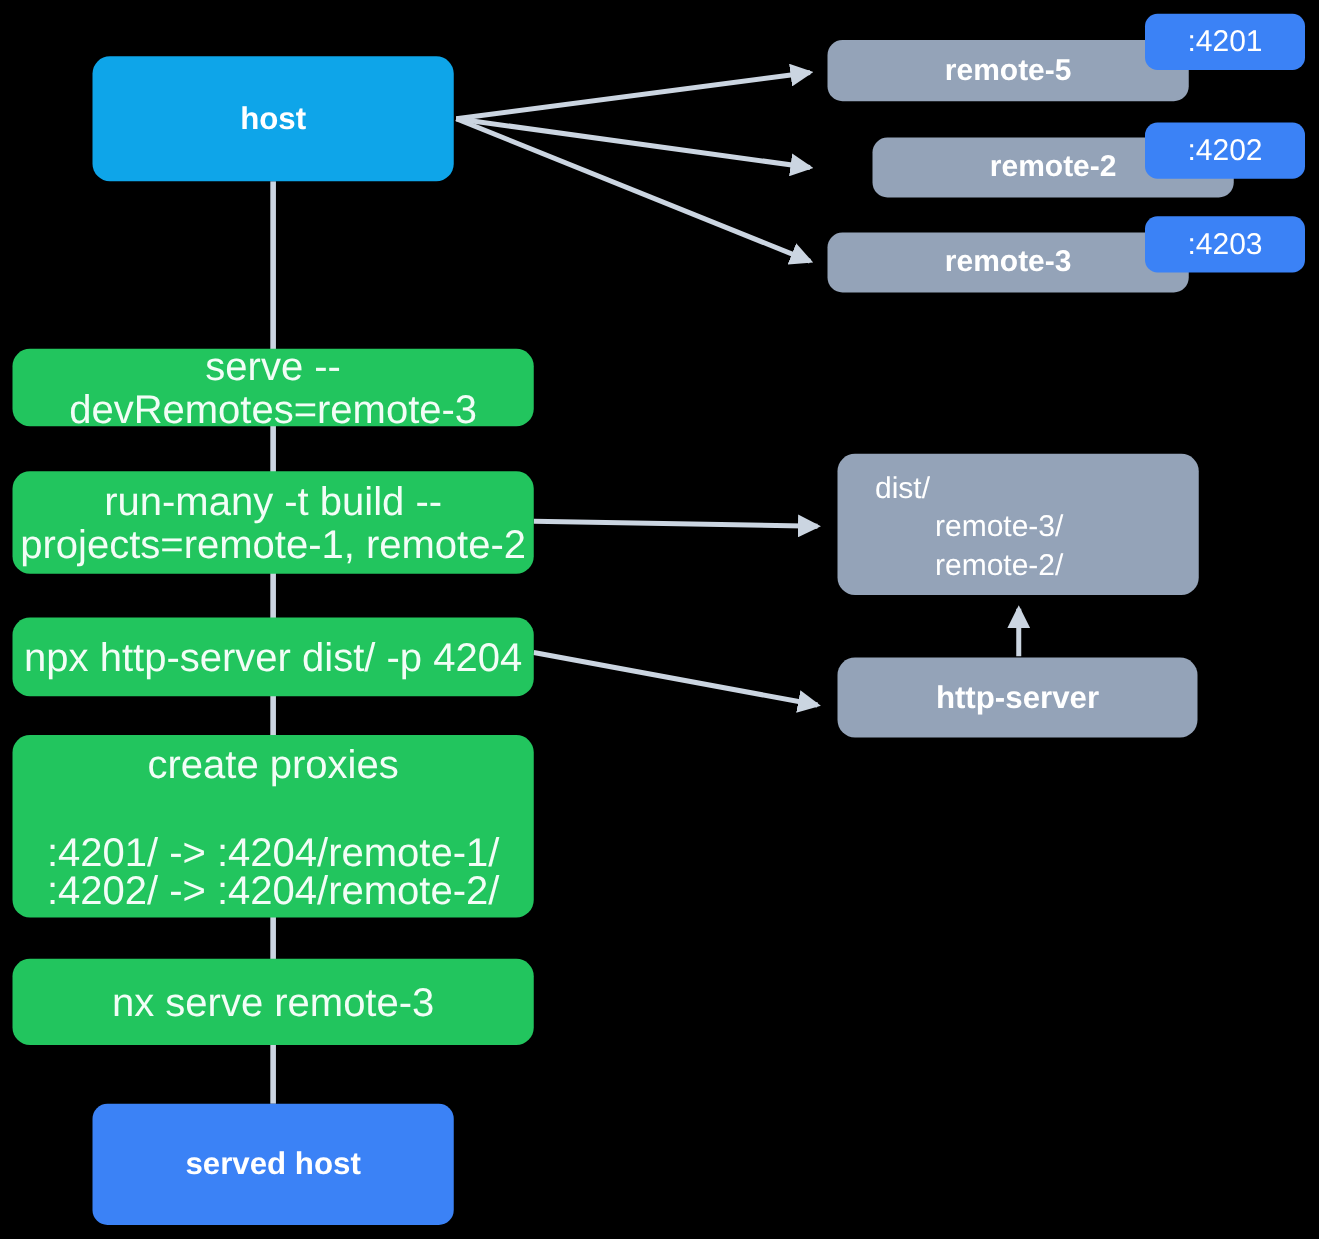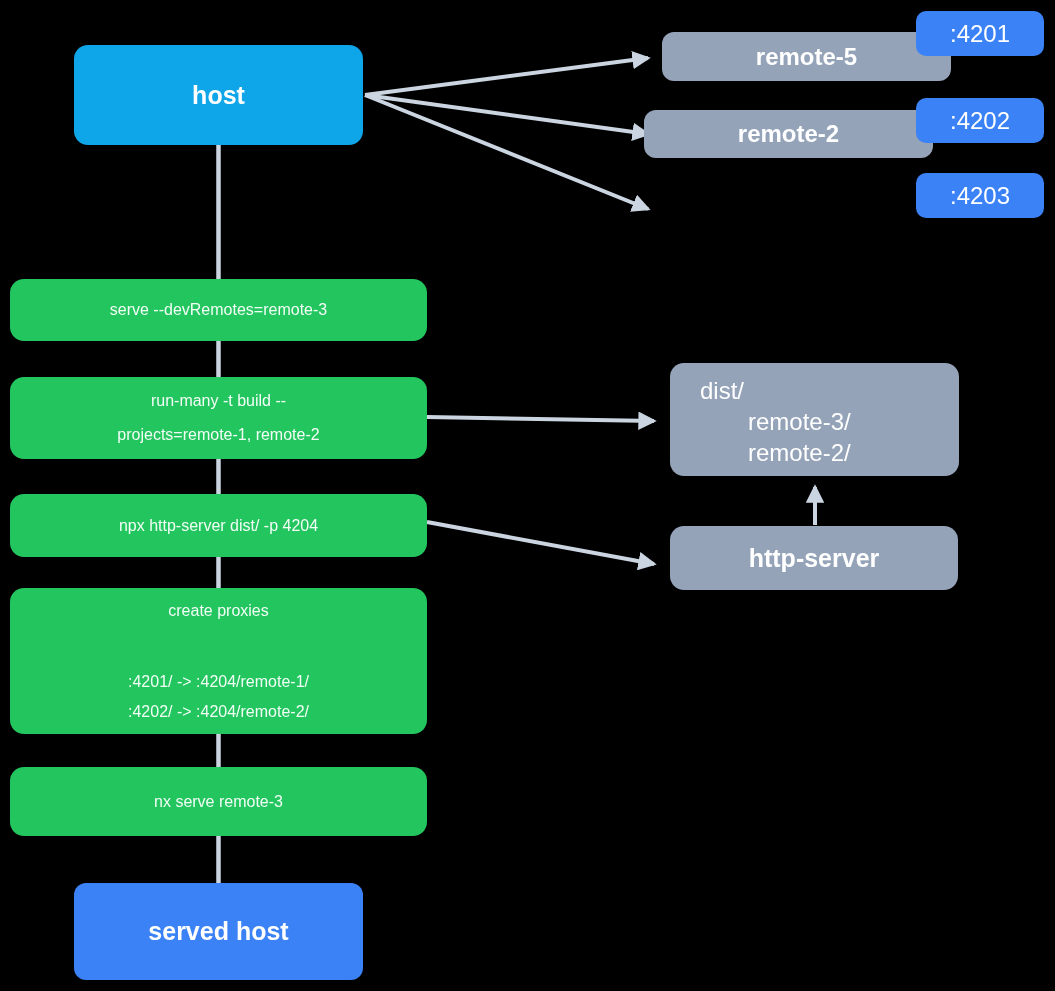--- a/index.html
+++ b/index.html
@@ -20,32 +20,32 @@
         color:var(--label_text);box-sizing:border-box;text-align:center;}
 
   .node-host{left:74px;top:45px;width:289px;height:100px;background:var(--host_fill);
              border-radius:14px;font-size:25px;font-weight:bold;text-align:center;}
   .node-served-host{left:74px;top:883px;width:289px;height:97px;background:var(--served_host_fill);
              border-radius:12px;font-size:25px;font-weight:bold;}
 
   .node-remote{width:289px;height:48px;background:var(--remote_fill);
              border-radius:12px;font-size:24px;font-weight:bold;}
   .node-remote-1{left:662px;top:32px;height:49px;}
-  .node-remote-2{left:644px;top:110px;}
+  .node-remote-2{left:698px;top:110px;}
   .node-remote-3{left:662px;top:186px;}
 
   .port-badge{position:absolute;width:128px;height:45px;background:var(--port_badge_fill);
              border-radius:10px;display:flex;align-items:center;justify-content:center;
              color:var(--label_text);font-size:24px;z-index:3;}
   .port-badge-1{left:916px;top:11px;}
   .port-badge-2{left:916px;top:98px;}
   .port-badge-3{left:916px;top:173px;}
 
   .node-command{left:10px;width:417px;background:var(--command_fill);border-radius:14px;
-             font-size:16px;color:#f2fdf6;flex-direction:column;line-height:34px;}
+             font-size:32px;color:#f2fdf6;flex-direction:column;line-height:34px;}
   .cmd-serve{top:279px;height:62px;}
   .cmd-run-many{top:377px;height:82px;}
   .cmd-npx{top:494px;height:63px;}
   .cmd-proxies{top:588px;height:146px;line-height:30px;}
   .cmd-proxies .spacer{height:41px;}
   .cmd-nx-serve{top:767px;height:69px;}
 
   .node-dist{left:670px;top:363px;width:289px;height:113px;background:var(--artifact_fill);
              border-radius:14px;font-size:24px;line-height:31px;
              flex-direction:column;align-items:flex-start;justify-content:flex-start;
@@ -85,20 +85,23 @@
     <span>:4201</span>
   </div>
 
   <div class="node node-remote node-remote-2">
     <span>remote-2</span>
   </div>
   <div class="port-badge port-badge-2">
     <span>:4202</span>
   </div>
 
+  <div class="node node-remote node-remote-3">
+    <span>remote-3</span>
+  </div>
   <div class="port-badge port-badge-3">
     <span>:4203</span>
   </div>
 
   <div class="node node-command cmd-serve">
     <span>serve --devRemotes=remote-3</span>
   </div>
 
   <div class="node node-command cmd-run-many">
     <span>run-many -t build --</span>

